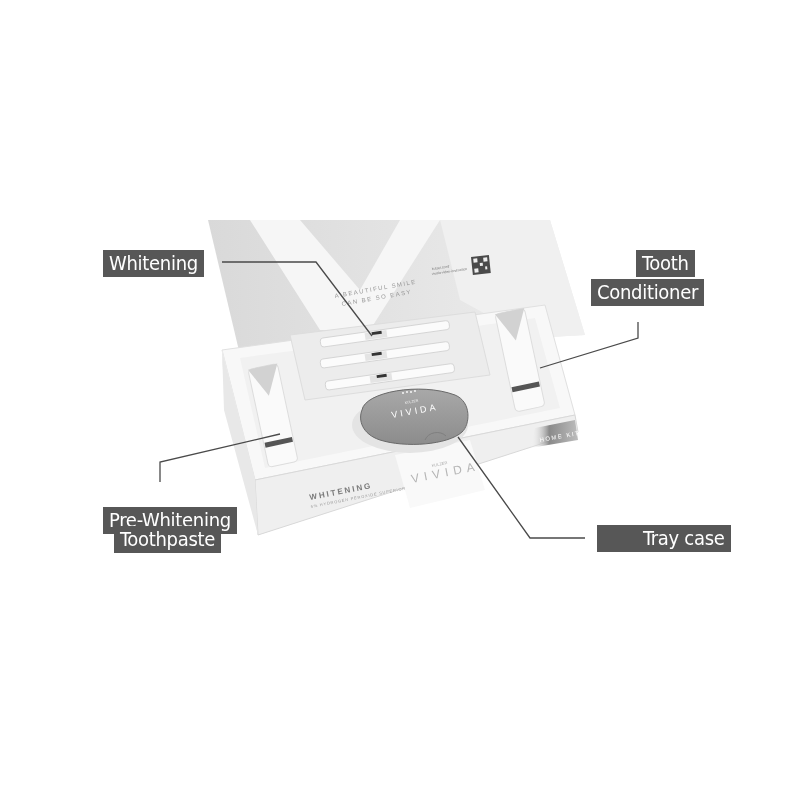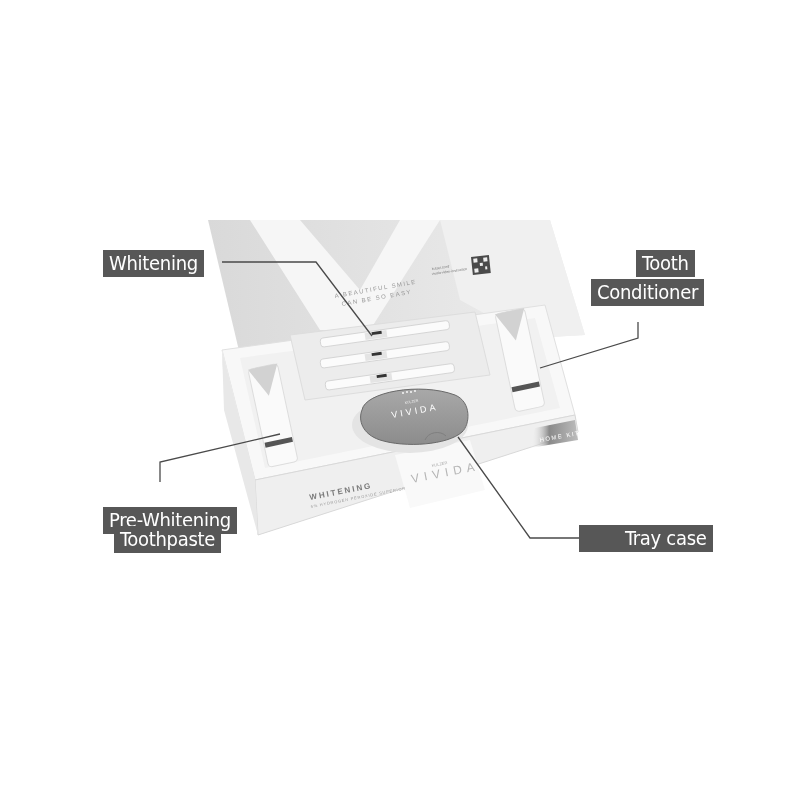--- a/index.html
+++ b/index.html
@@ -133,15 +133,15 @@
   <div>
     <div class="label right" style="left:636px;top:250px;">Tooth</div>
     <div class="label right" style="left:583px;top:279px;margin-left:8px;">Conditioner</div>
   </div>
 
   <div>
     <div class="label" style="left:103px;top:507px;">Pre-Whitening</div>
     <div class="label" style="left:114px;top:526px;">Toothpaste</div>
   </div>
 
-  <div class="label" style="left:579px;top:525px;padding-left:46px;">Tray case</div>
+  <div class="label" style="left:597px;top:525px;padding-left:46px;">Tray case</div>
 
 </div>
 
 </body></html>

